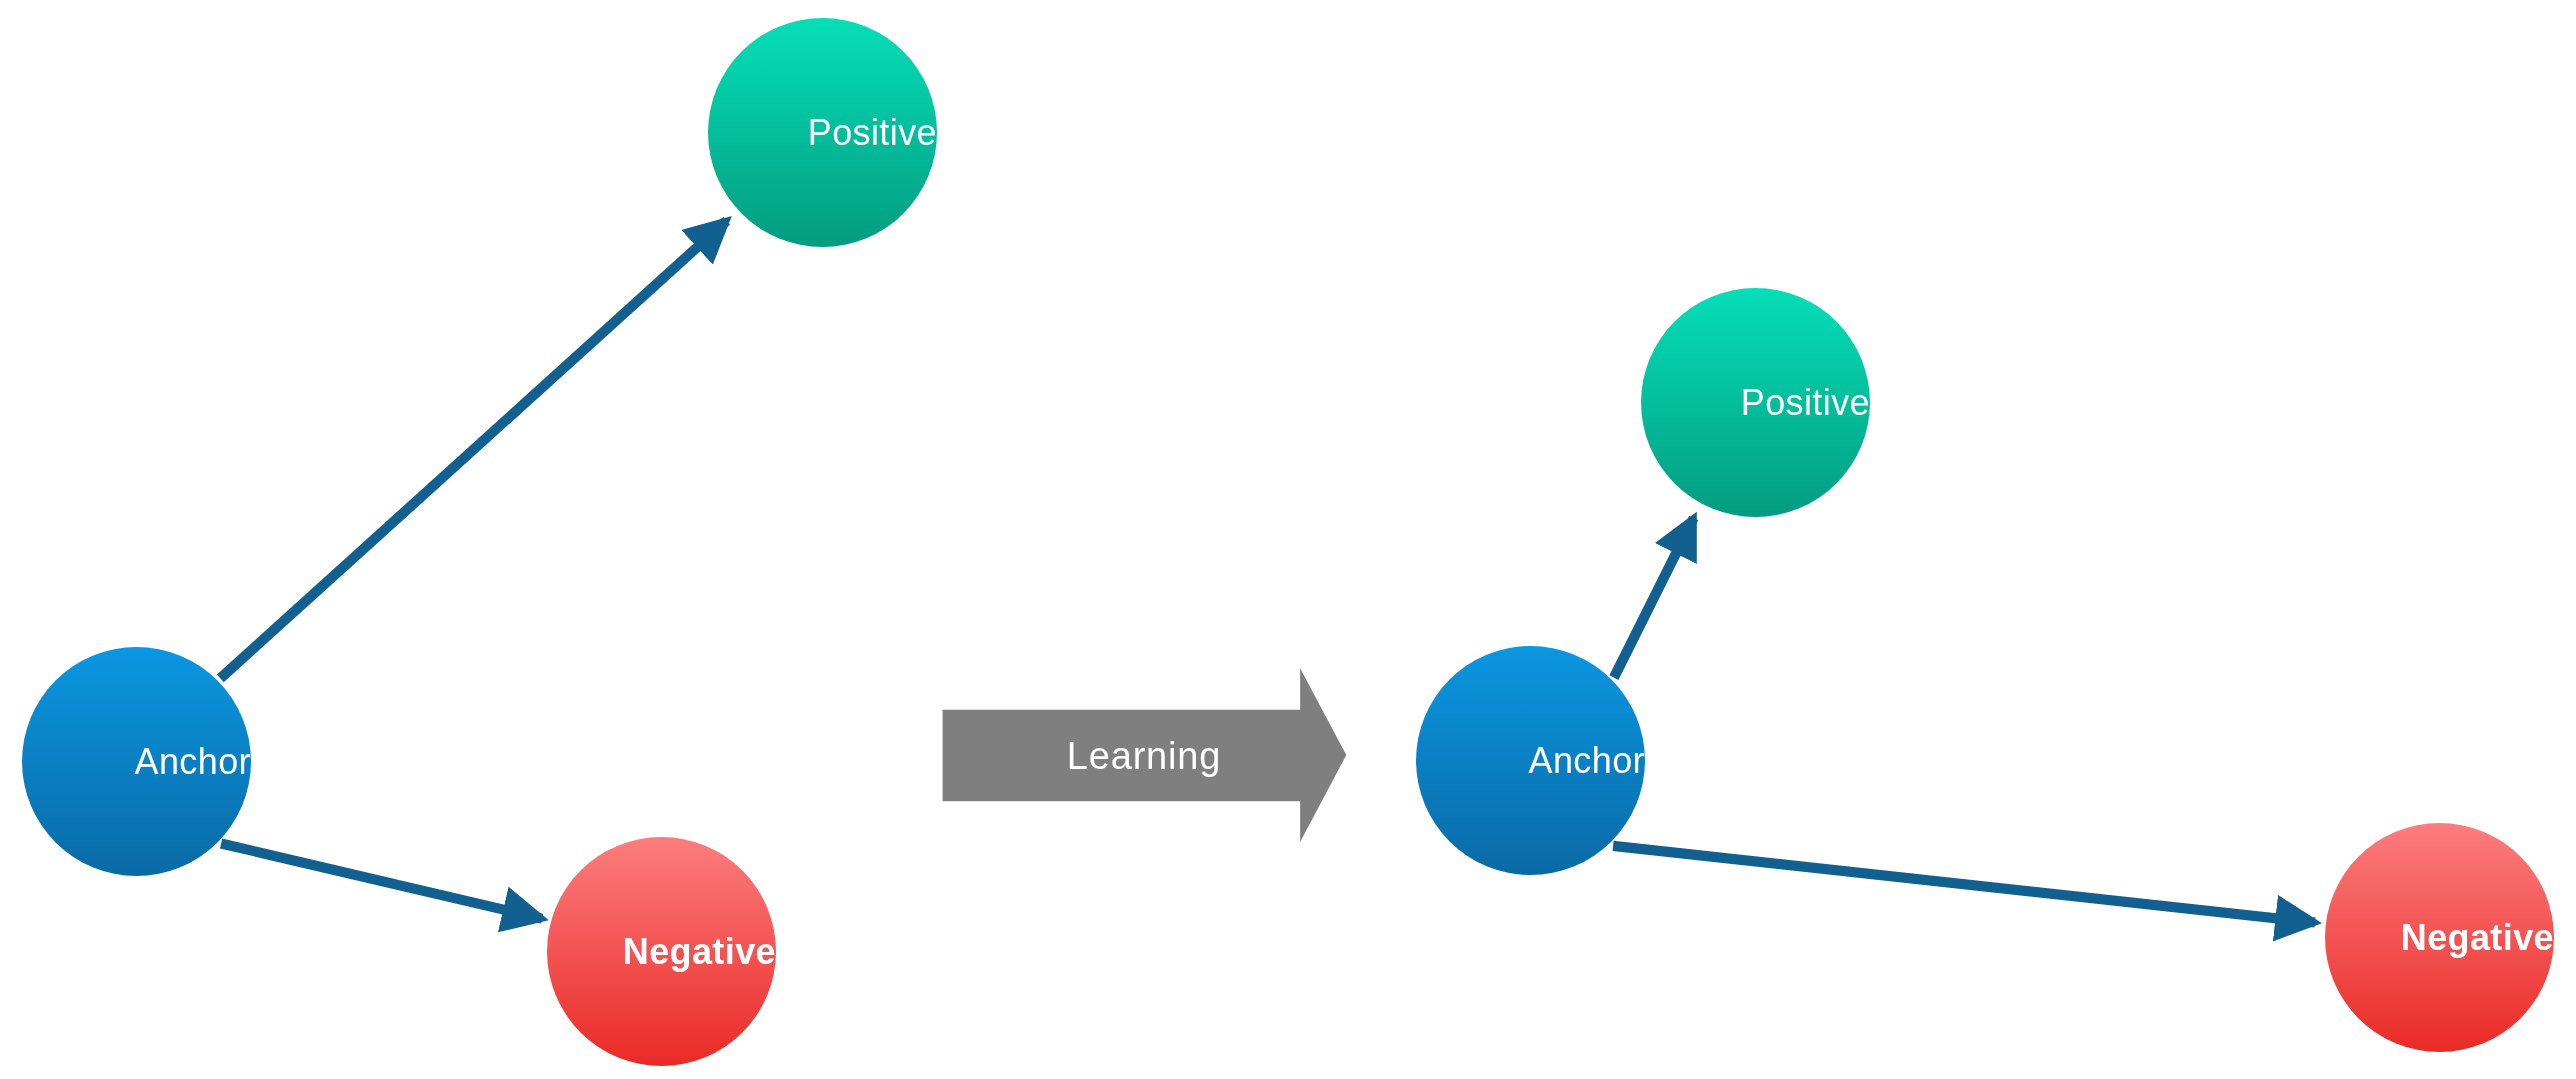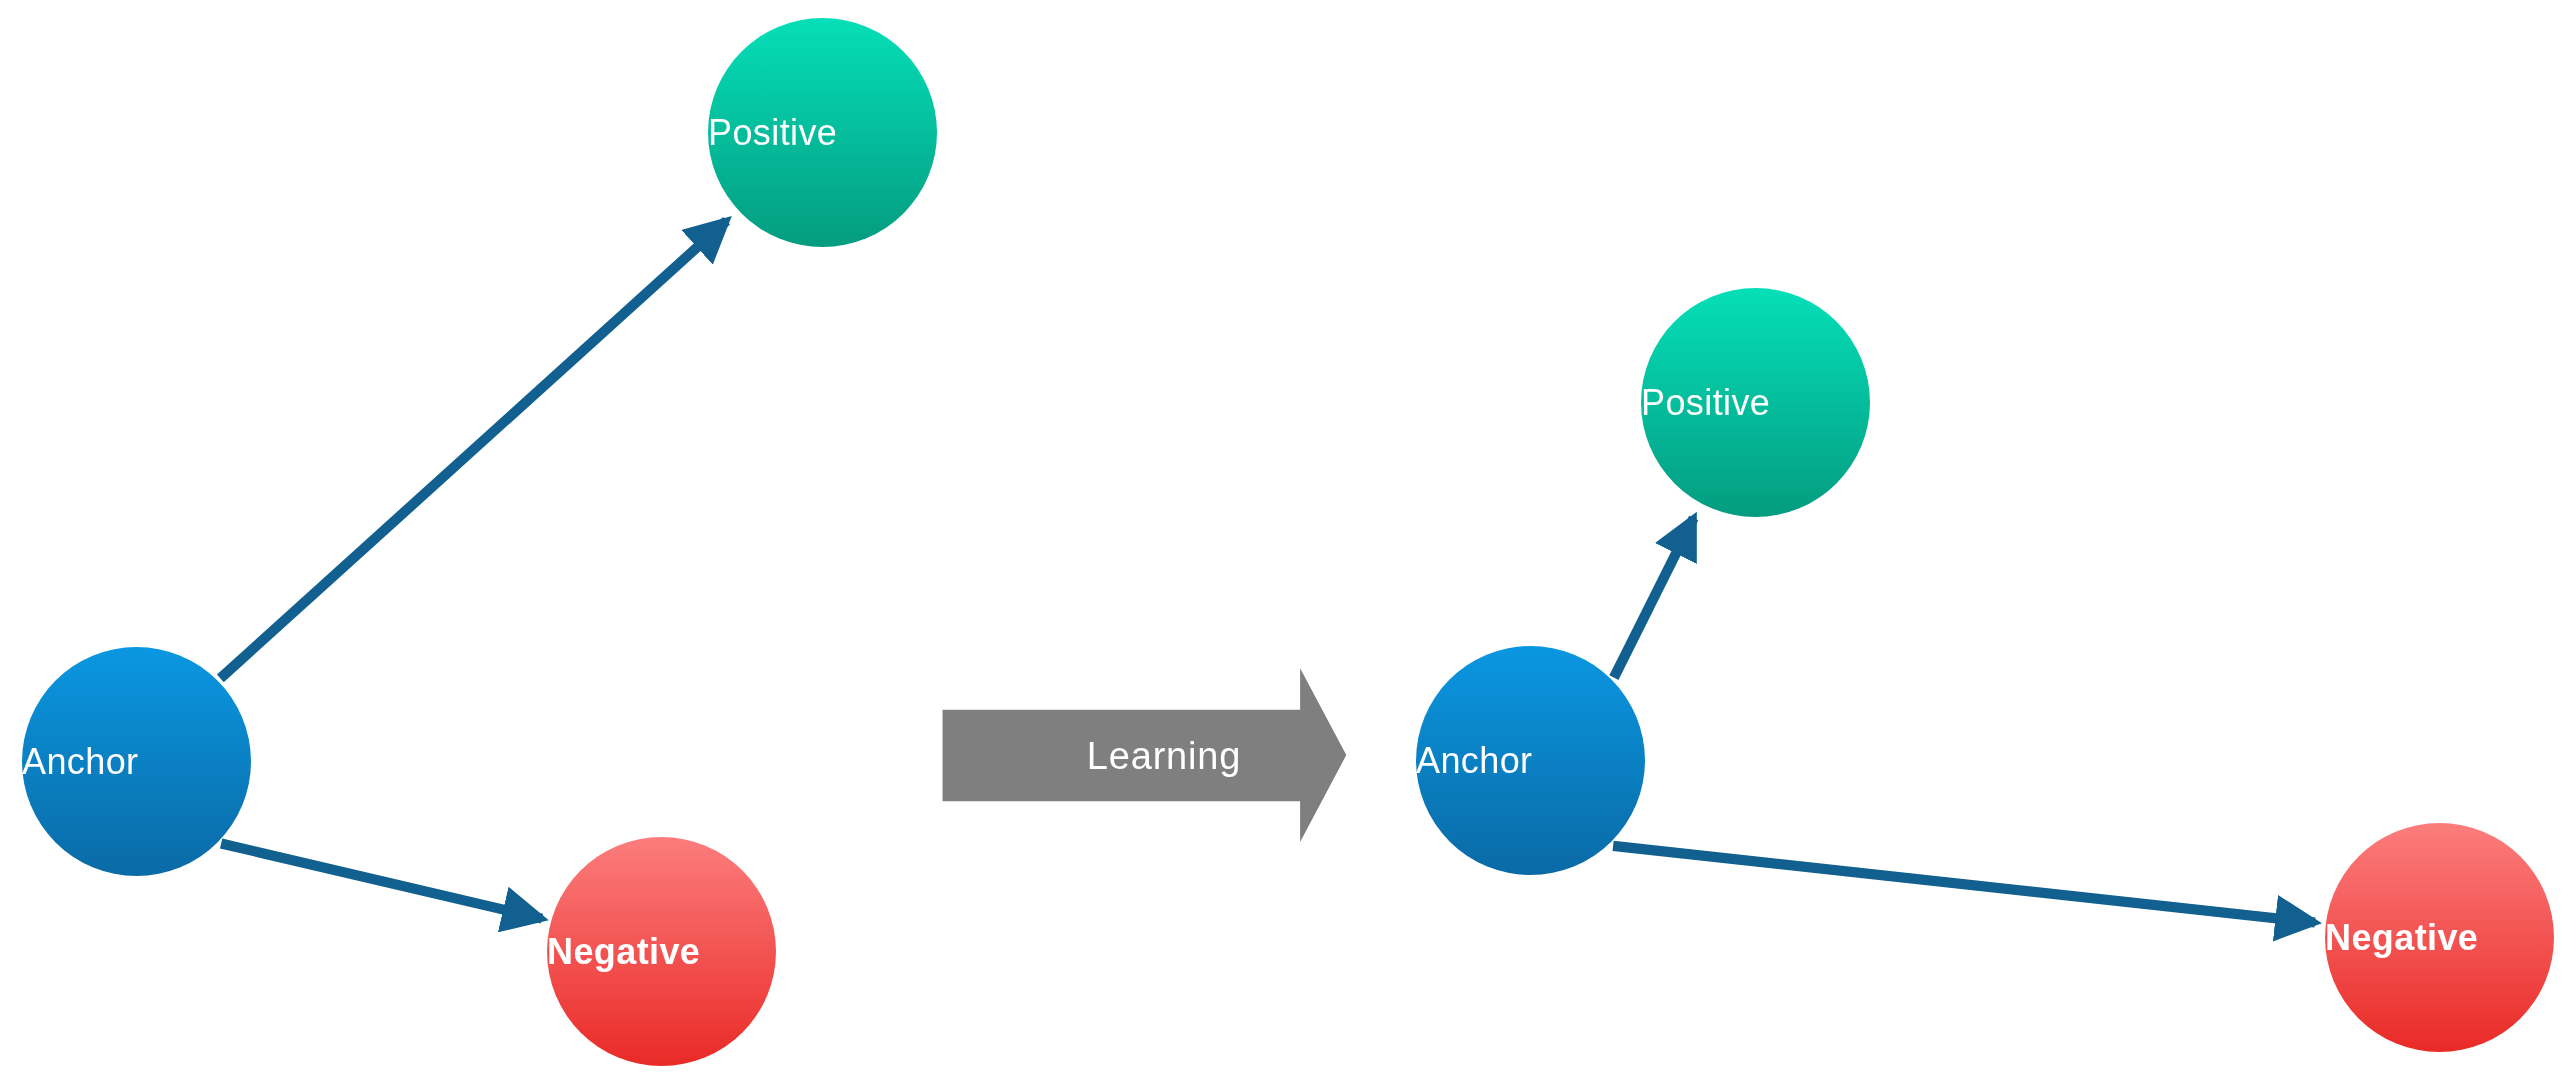--- a/index.html
+++ b/index.html
@@ -33,21 +33,21 @@
   .block-arrow {
     fill: var(--transition-arrow, #7f7f7f);
   }
   .node {
     position: absolute;
     width: 229px;
     height: 229px;
     border-radius: 50%;
     display: flex;
     align-items: center;
-    justify-content: flex-start;
+    justify-content: flex-end;
     color: var(--label-text, #ffffff);
     font-size: 36px;
     letter-spacing: 0.4px;
     user-select: none;
   }
   .node.anchor {
     background: linear-gradient(to bottom, var(--anchor-top, #0a97e1), var(--anchor-bottom, #0a6aa6));
   }
   .node.positive {
     background: linear-gradient(to bottom, var(--positive-top, #05dfb8), var(--positive-bottom, #049c80));
@@ -57,21 +57,21 @@
     font-weight: bold;
   }
   .node-left-anchor    { left: 22px;   top: 647px;  }
   .node-left-positive  { left: 708px;  top: 18px;   }
   .node-left-negative  { left: 547px;  top: 837px; }
   .node-right-anchor   { left: 1416px; top: 646px;  }
   .node-right-positive { left: 1641px; top: 288px;  }
   .node-right-negative { left: 2325px; top: 823px; }
   .transition-label {
     position: absolute;
-    left: 962px;
+    left: 942px;
     top: 710px;
     width: 404px;
     height: 92px;
     display: flex;
     align-items: center;
     justify-content: center;
     color: var(--label-text, #ffffff);
     font-size: 38px;
     letter-spacing: 0.8px;
     user-select: none;

